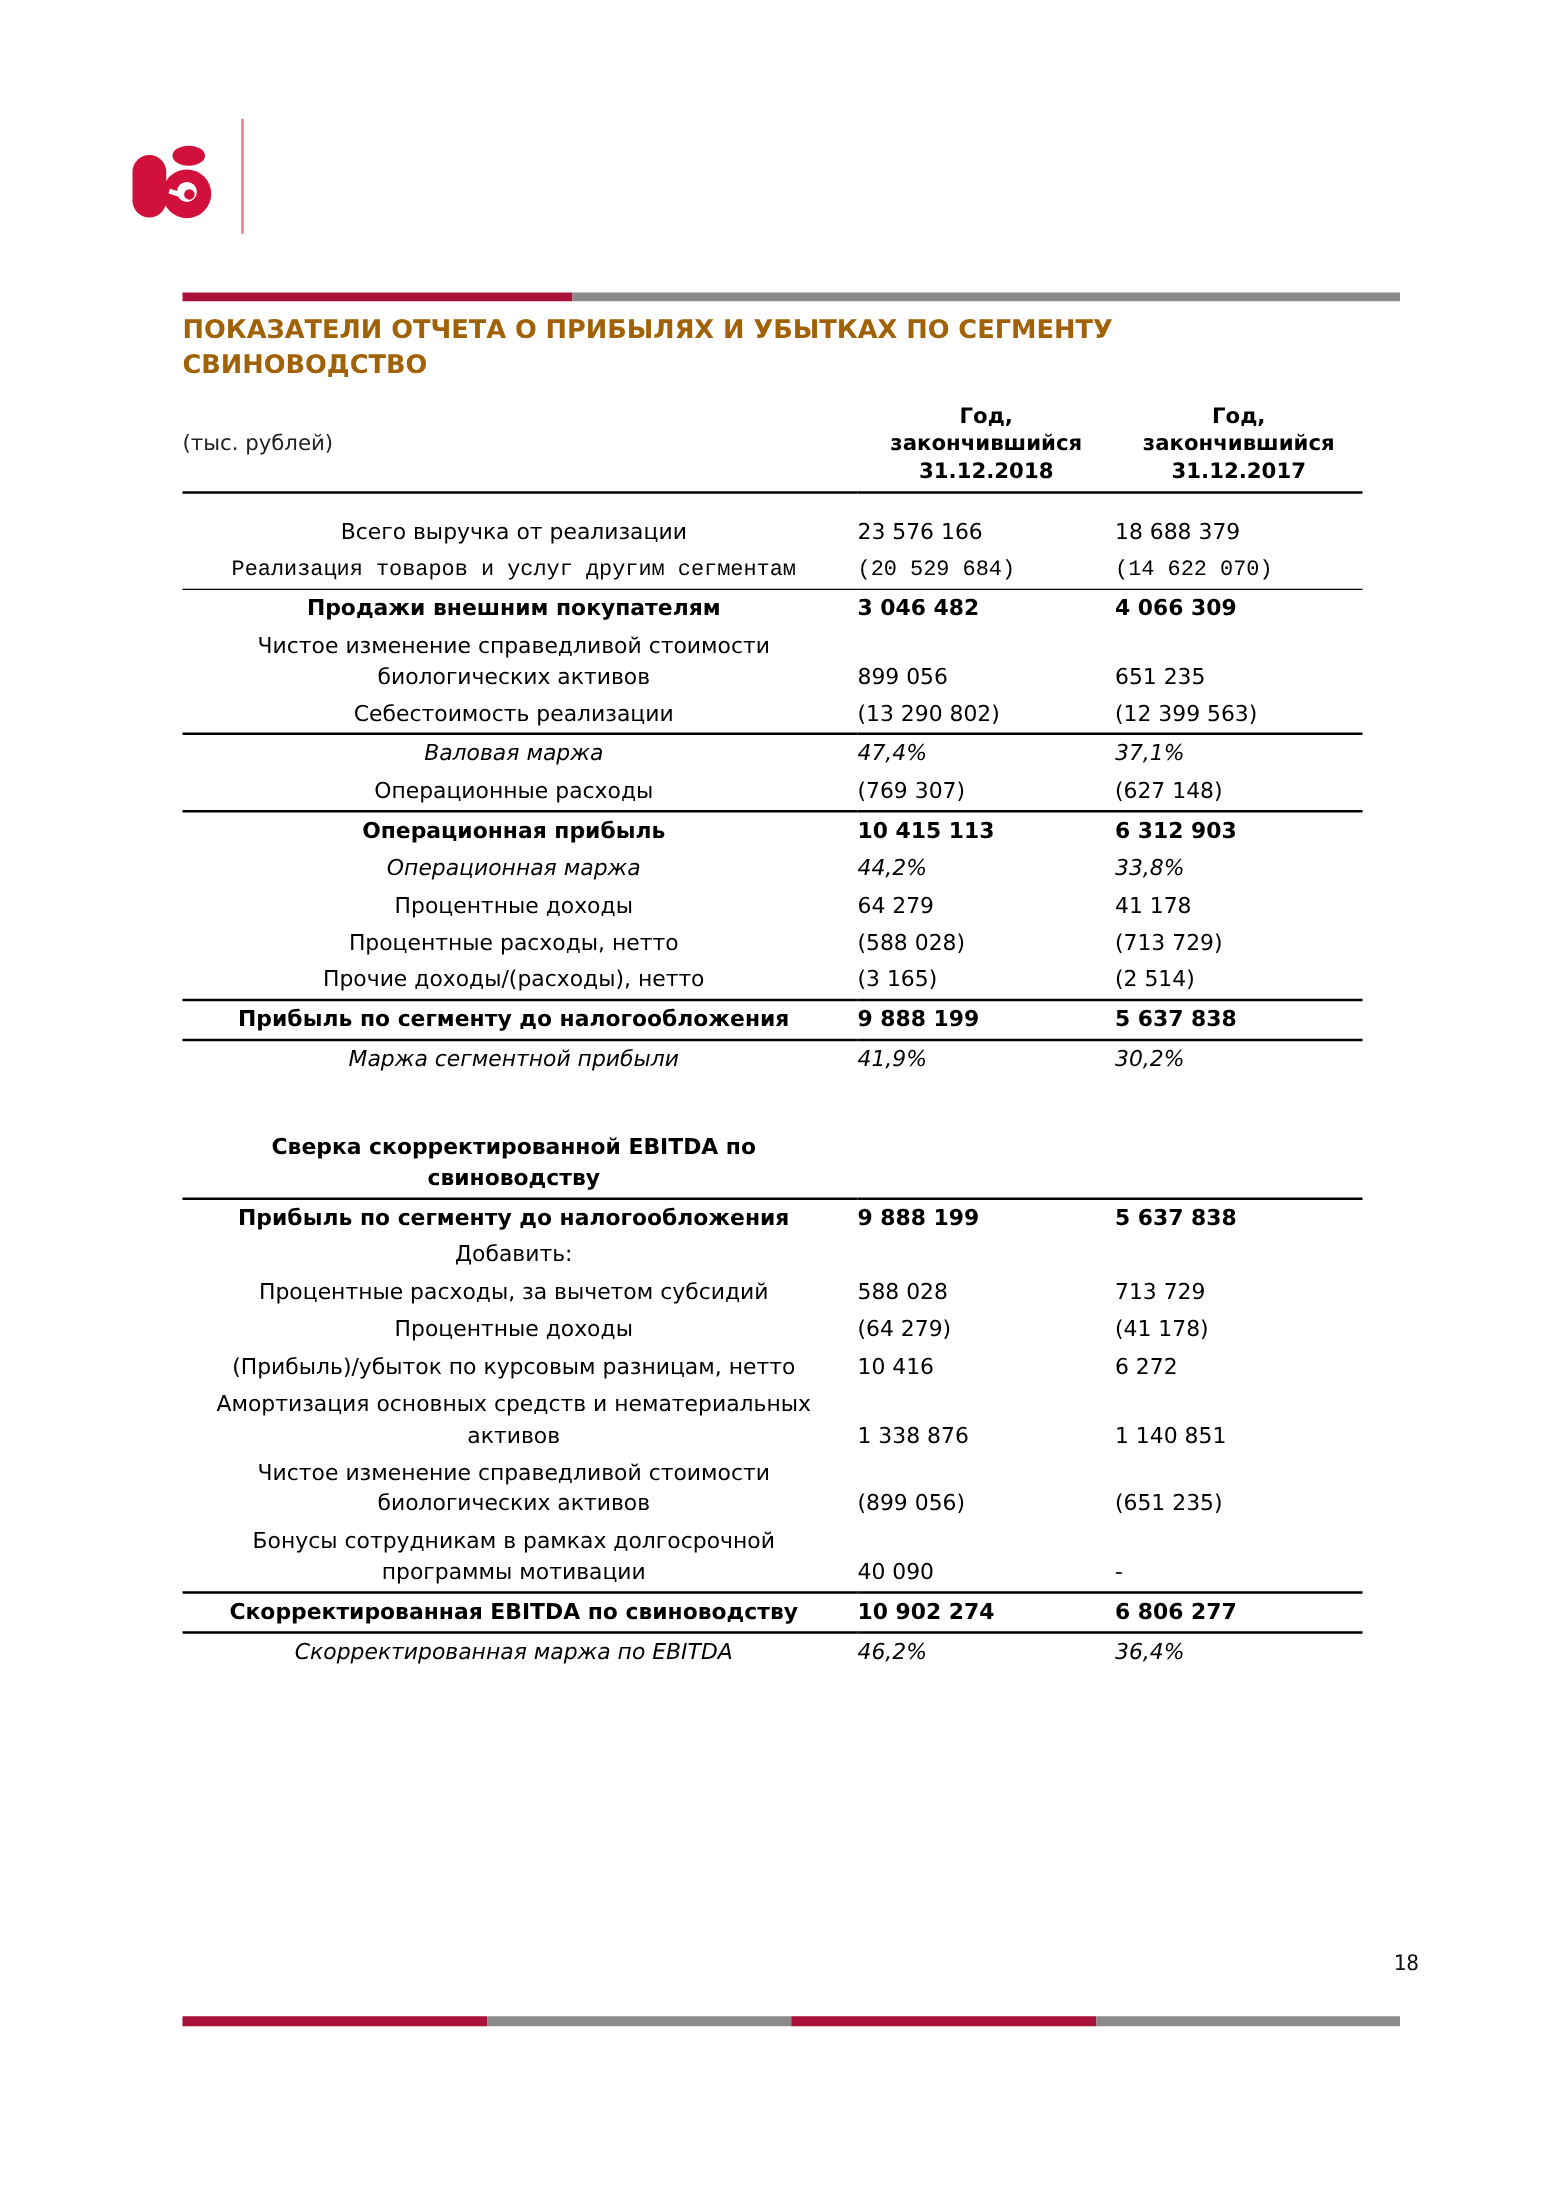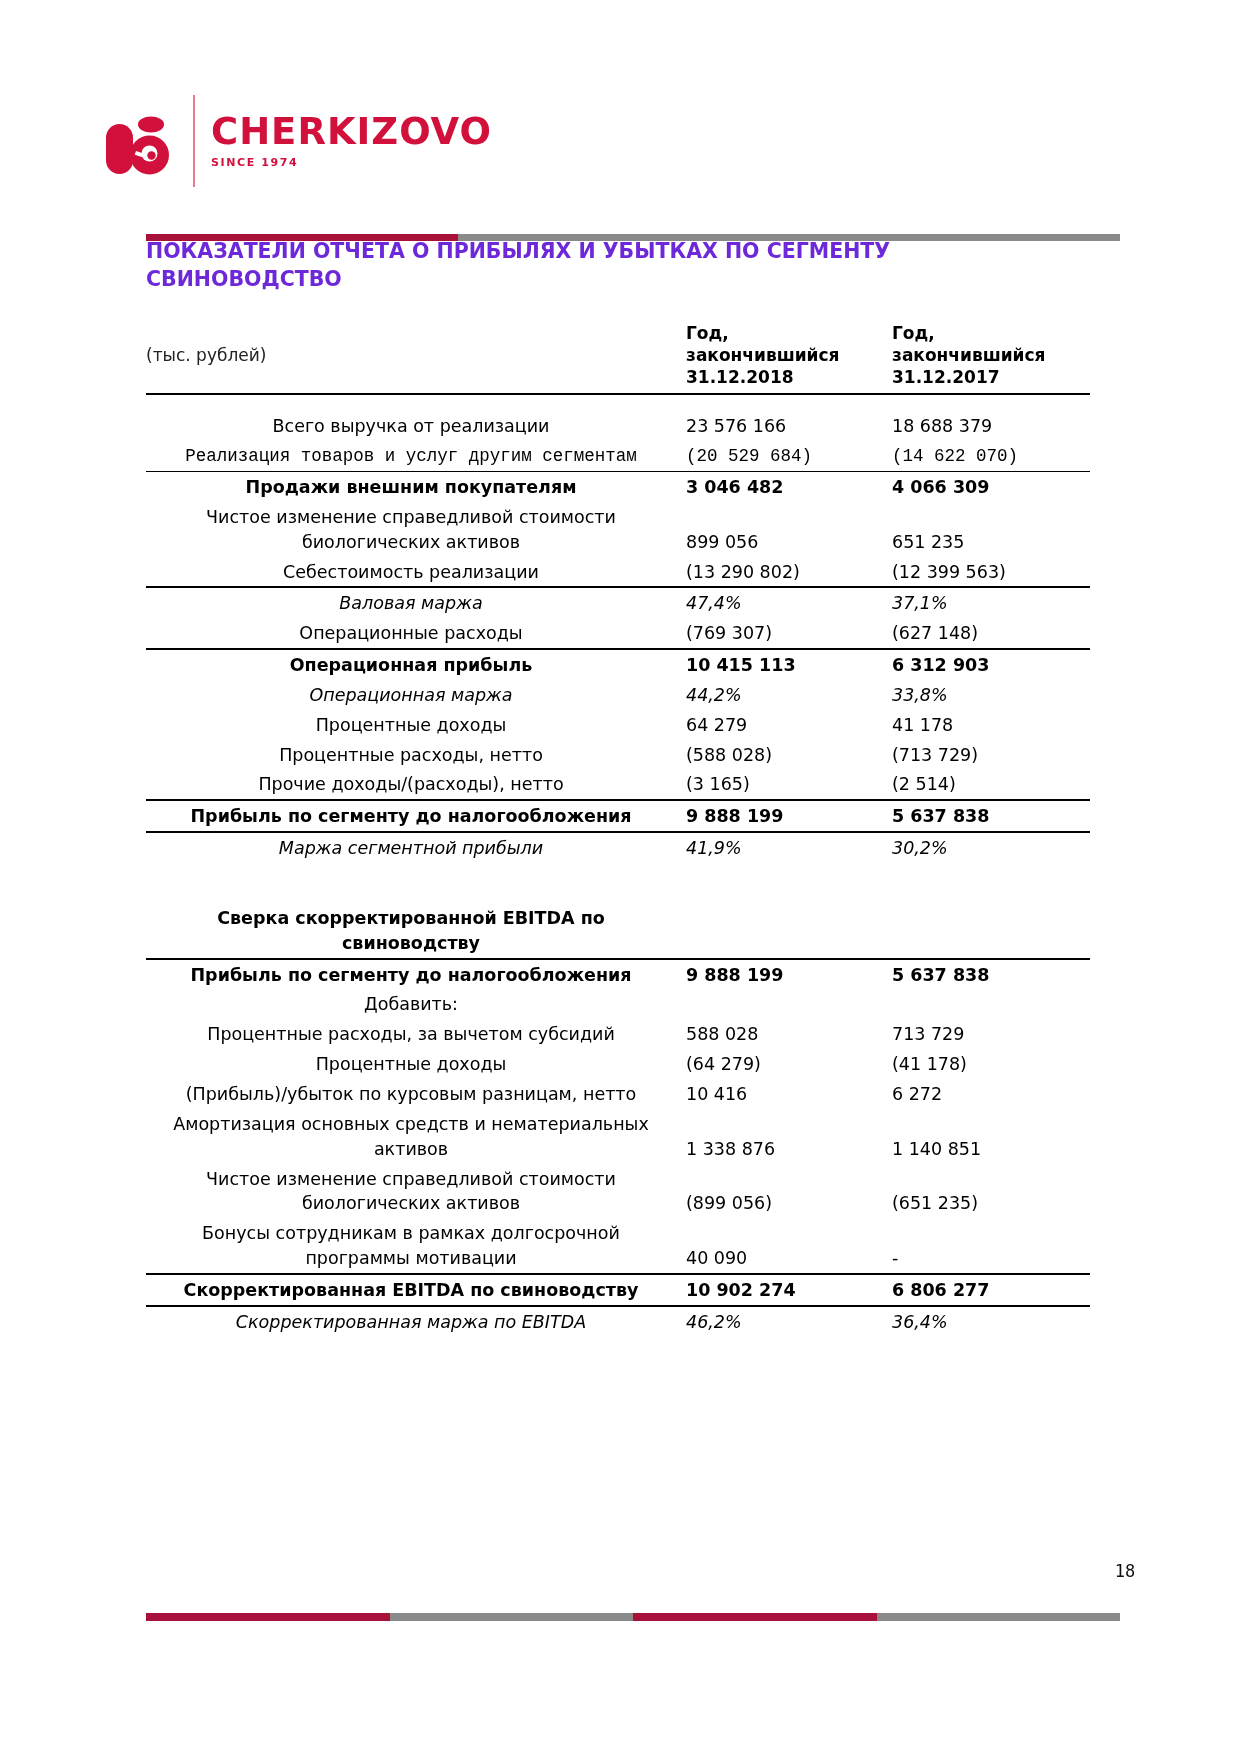--- a/index.html
+++ b/index.html
@@ -36,23 +36,23 @@
   .rule-bar.footer { top: 1613px; height: 8px; }
   .seg { height: 100%; }
   .seg.red { background: var(--bar-red); }
   .seg.gray { background: var(--bar-gray); }
   .rule-bar.header .seg.red { width: 32%; }
   .rule-bar.header .seg.gray { width: 68%; }
   .rule-bar.footer .seg { width: 25%; }
 
   
   .page-title {
-    position: absolute; top: 238px; left: 146px; width: 900px;
+    position: absolute; top: 250px; left: 146px; width: 900px;
     font-size: 20.5px; font-weight: bold; line-height: 1.35;
-    white-space: pre-line; color: #6d28d9;
+    white-space: pre-line; color: #a16207;
   }
 
   
   .fin-table {
     position: absolute; top: 322px; left: 146px;
     width: 944px; border-collapse: collapse;
     font-size: 17.5px; line-height: 1.42; color: #000;
   }
   .fin-table col.c-label { width: 540px; }
   .fin-table col.c-v1 { width: 206px; }
@@ -60,21 +60,21 @@
 
   .fin-table th {
     border-bottom: 2px solid #000;
     padding: 0 0 5px 0;
     font-size: 17px;
   }
   .fin-table th.unit {
     text-align: left; font-weight: normal; vertical-align: middle; color: #222; margin-left: 35px;
   }
   .fin-table th.colh {
-    text-align: left; font-weight: bold; vertical-align: bottom;
+    text-align: center; font-weight: bold; vertical-align: bottom;
     white-space: pre-line; line-height: 1.3;
   }
 
   .fin-table td {
     padding: 3px 0 2px 0;
     vertical-align: bottom;
   }
   .fin-table td:first-child { white-space: pre-line; padding-right: 10px; text-align: center; }
   .fin-table td:nth-child(2), .fin-table td:nth-child(3) {
     text-align: left; white-space: nowrap;
@@ -100,24 +100,20 @@
   <div class="logo-block">
     <svg class="logo-icon" viewBox="0 0 70 70" xmlns="http://www.w3.org/2000/svg">
       <rect x="3" y="13" width="27" height="50" rx="13.5" fill="var(--brand-red)"></rect>
       <ellipse cx="48" cy="13.5" rx="13" ry="8" fill="var(--brand-red)"></ellipse>
       <circle cx="46.5" cy="44" r="19.5" fill="var(--brand-red)"></circle>
       <circle cx="46.5" cy="42.5" r="8" fill="#ffffff"></circle>
       <circle cx="48.5" cy="44.5" r="4.2" fill="var(--brand-red)"></circle>
       <rect x="33" y="40" width="8" height="4" fill="#ffffff" transform="rotate(18 33 40)"></rect>
     </svg>
     <div class="logo-divider"></div>
-    <div class="brand-text">
-      <div class="brand-name">CHERKIZOVO</div>
-      <div class="brand-since">SINCE 1974</div>
-    </div>
   </div>
 
   <div class="rule-bar header">
     <div class="seg red"></div>
     <div class="seg gray"></div>
   </div>
 
   <div class="page-title">ПОКАЗАТЕЛИ ОТЧЕТА О ПРИБЫЛЯХ И УБЫТКАХ ПО СЕГМЕНТУ
 СВИНОВОДСТВО</div>
 

